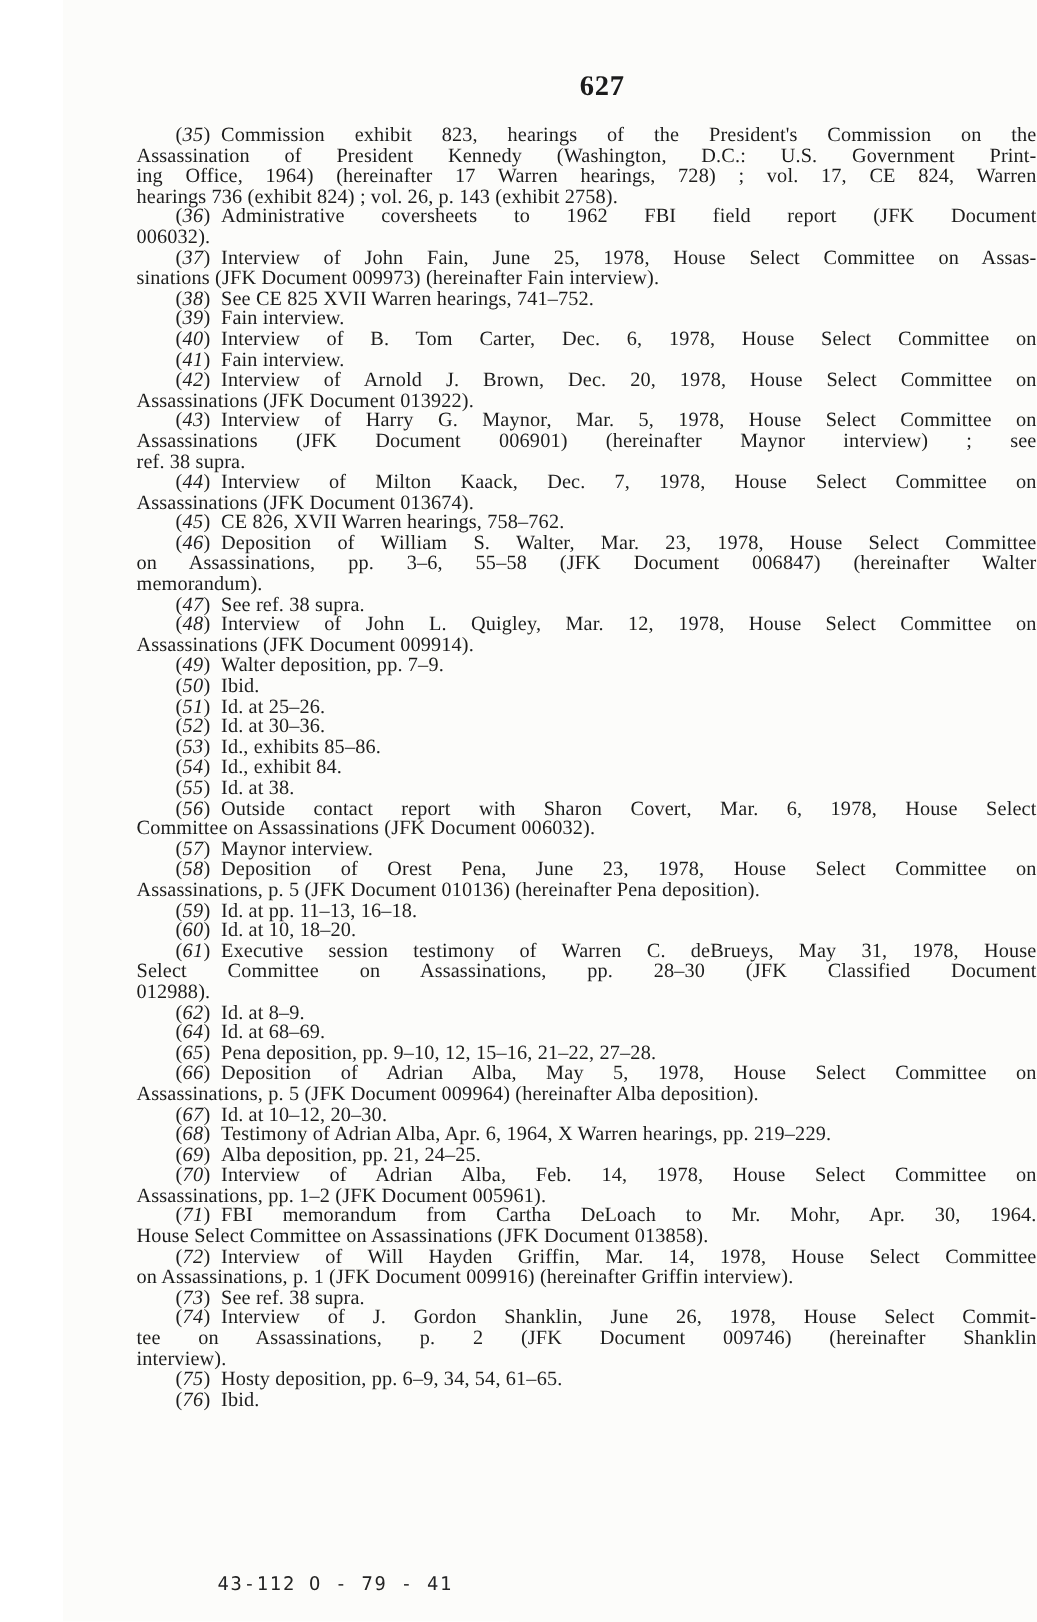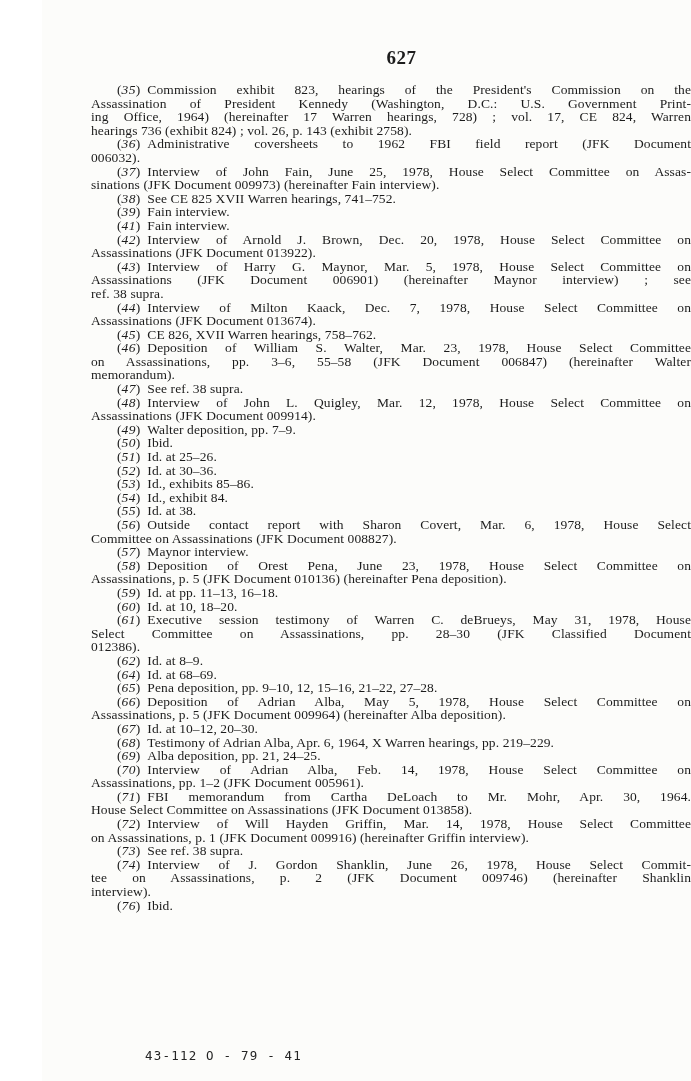--- a/index.html
+++ b/index.html
@@ -88,20 +88,21 @@
         <div class="fn-line first"><span class="fn-num">(<i>37</i>)</span><span class="fn-text">Interview of John Fain, June 25, 1978, House Select Committee on Assas-</span></div>
         <div class="fn-line last">sinations (JFK Document 009973) (hereinafter Fain interview).</div>
       </div>
       <div class="footnote">
         <div class="fn-line first last"><span class="fn-num">(<i>38</i>)</span><span class="fn-text">See CE 825 XVII Warren hearings, 741–752.</span></div>
       </div>
       <div class="footnote">
         <div class="fn-line first last"><span class="fn-num">(<i>39</i>)</span><span class="fn-text">Fain interview.</span></div>
       </div>
       <div class="footnote">
+        <div class="fn-line first"><span class="fn-num">(<i>40</i>)</span><span class="fn-text">Interview of B. Tom Carter, Dec. 6, 1978, House Select Committee on</span></div>
       </div>
       <div class="footnote">
         <div class="fn-line first last"><span class="fn-num">(<i>41</i>)</span><span class="fn-text">Fain interview.</span></div>
       </div>
       <div class="footnote">
         <div class="fn-line first"><span class="fn-num">(<i>42</i>)</span><span class="fn-text">Interview of Arnold J. Brown, Dec. 20, 1978, House Select Committee on</span></div>
         <div class="fn-line last">Assassinations (JFK Document 013922).</div>
       </div>
       <div class="footnote">
         <div class="fn-line first"><span class="fn-num">(<i>43</i>)</span><span class="fn-text">Interview of Harry G. Maynor, Mar. 5, 1978, House Select Committee on</span></div>
@@ -143,39 +144,39 @@
         <div class="fn-line first last"><span class="fn-num">(<i>53</i>)</span><span class="fn-text">Id., exhibits 85–86.</span></div>
       </div>
       <div class="footnote">
         <div class="fn-line first last"><span class="fn-num">(<i>54</i>)</span><span class="fn-text">Id., exhibit 84.</span></div>
       </div>
       <div class="footnote">
         <div class="fn-line first last"><span class="fn-num">(<i>55</i>)</span><span class="fn-text">Id. at 38.</span></div>
       </div>
       <div class="footnote">
         <div class="fn-line first"><span class="fn-num">(<i>56</i>)</span><span class="fn-text">Outside contact report with Sharon Covert, Mar. 6, 1978, House Select</span></div>
-        <div class="fn-line last">Committee on Assassinations (JFK Document 008827).</div>
+        <div class="fn-line last">Committee on Assassinations (JFK Document 006032).</div>
       </div>
       <div class="footnote">
         <div class="fn-line first last"><span class="fn-num">(<i>57</i>)</span><span class="fn-text">Maynor interview.</span></div>
       </div>
       <div class="footnote">
         <div class="fn-line first"><span class="fn-num">(<i>58</i>)</span><span class="fn-text">Deposition of Orest Pena, June 23, 1978, House Select Committee on</span></div>
         <div class="fn-line last">Assassinations, p. 5 (JFK Document 010136) (hereinafter Pena deposition).</div>
       </div>
       <div class="footnote">
         <div class="fn-line first last"><span class="fn-num">(<i>59</i>)</span><span class="fn-text">Id. at pp. 11–13, 16–18.</span></div>
       </div>
       <div class="footnote">
         <div class="fn-line first last"><span class="fn-num">(<i>60</i>)</span><span class="fn-text">Id. at 10, 18–20.</span></div>
       </div>
       <div class="footnote">
         <div class="fn-line first"><span class="fn-num">(<i>61</i>)</span><span class="fn-text">Executive session testimony of Warren C. deBrueys, May 31, 1978, House</span></div>
         <div class="fn-line">Select Committee on Assassinations, pp. 28–30 (JFK Classified Document</div>
-        <div class="fn-line last">012386).</div>
+        <div class="fn-line last">012988).</div>
       </div>
       <div class="footnote">
         <div class="fn-line first last"><span class="fn-num">(<i>62</i>)</span><span class="fn-text">Id. at 8–9.</span></div>
       </div>
       <div class="footnote">
         <div class="fn-line first last"><span class="fn-num">(<i>64</i>)</span><span class="fn-text">Id. at 68–69.</span></div>
       </div>
       <div class="footnote">
         <div class="fn-line first last"><span class="fn-num">(<i>65</i>)</span><span class="fn-text">Pena deposition, pp. 9–10, 12, 15–16, 21–22, 27–28.</span></div>
       </div>
@@ -206,18 +207,21 @@
       </div>
       <div class="footnote">
         <div class="fn-line first last"><span class="fn-num">(<i>73</i>)</span><span class="fn-text">See ref. 38 supra.</span></div>
       </div>
       <div class="footnote">
         <div class="fn-line first"><span class="fn-num">(<i>74</i>)</span><span class="fn-text">Interview of J. Gordon Shanklin, June 26, 1978, House Select Commit-</span></div>
         <div class="fn-line">tee on Assassinations, p. 2 (JFK Document 009746) (hereinafter Shanklin</div>
         <div class="fn-line last">interview).</div>
       </div>
       <div class="footnote">
+        <div class="fn-line first last"><span class="fn-num">(<i>75</i>)</span><span class="fn-text">Hosty deposition, pp. 6–9, 34, 54, 61–65.</span></div>
+      </div>
+      <div class="footnote">
         <div class="fn-line first last"><span class="fn-num">(<i>76</i>)</span><span class="fn-text">Ibid.</span></div>
       </div>
     </div>
 
   <div class="footer-code">43-112 O - 79 - 41</div>
 </div>
 
 </body></html>

